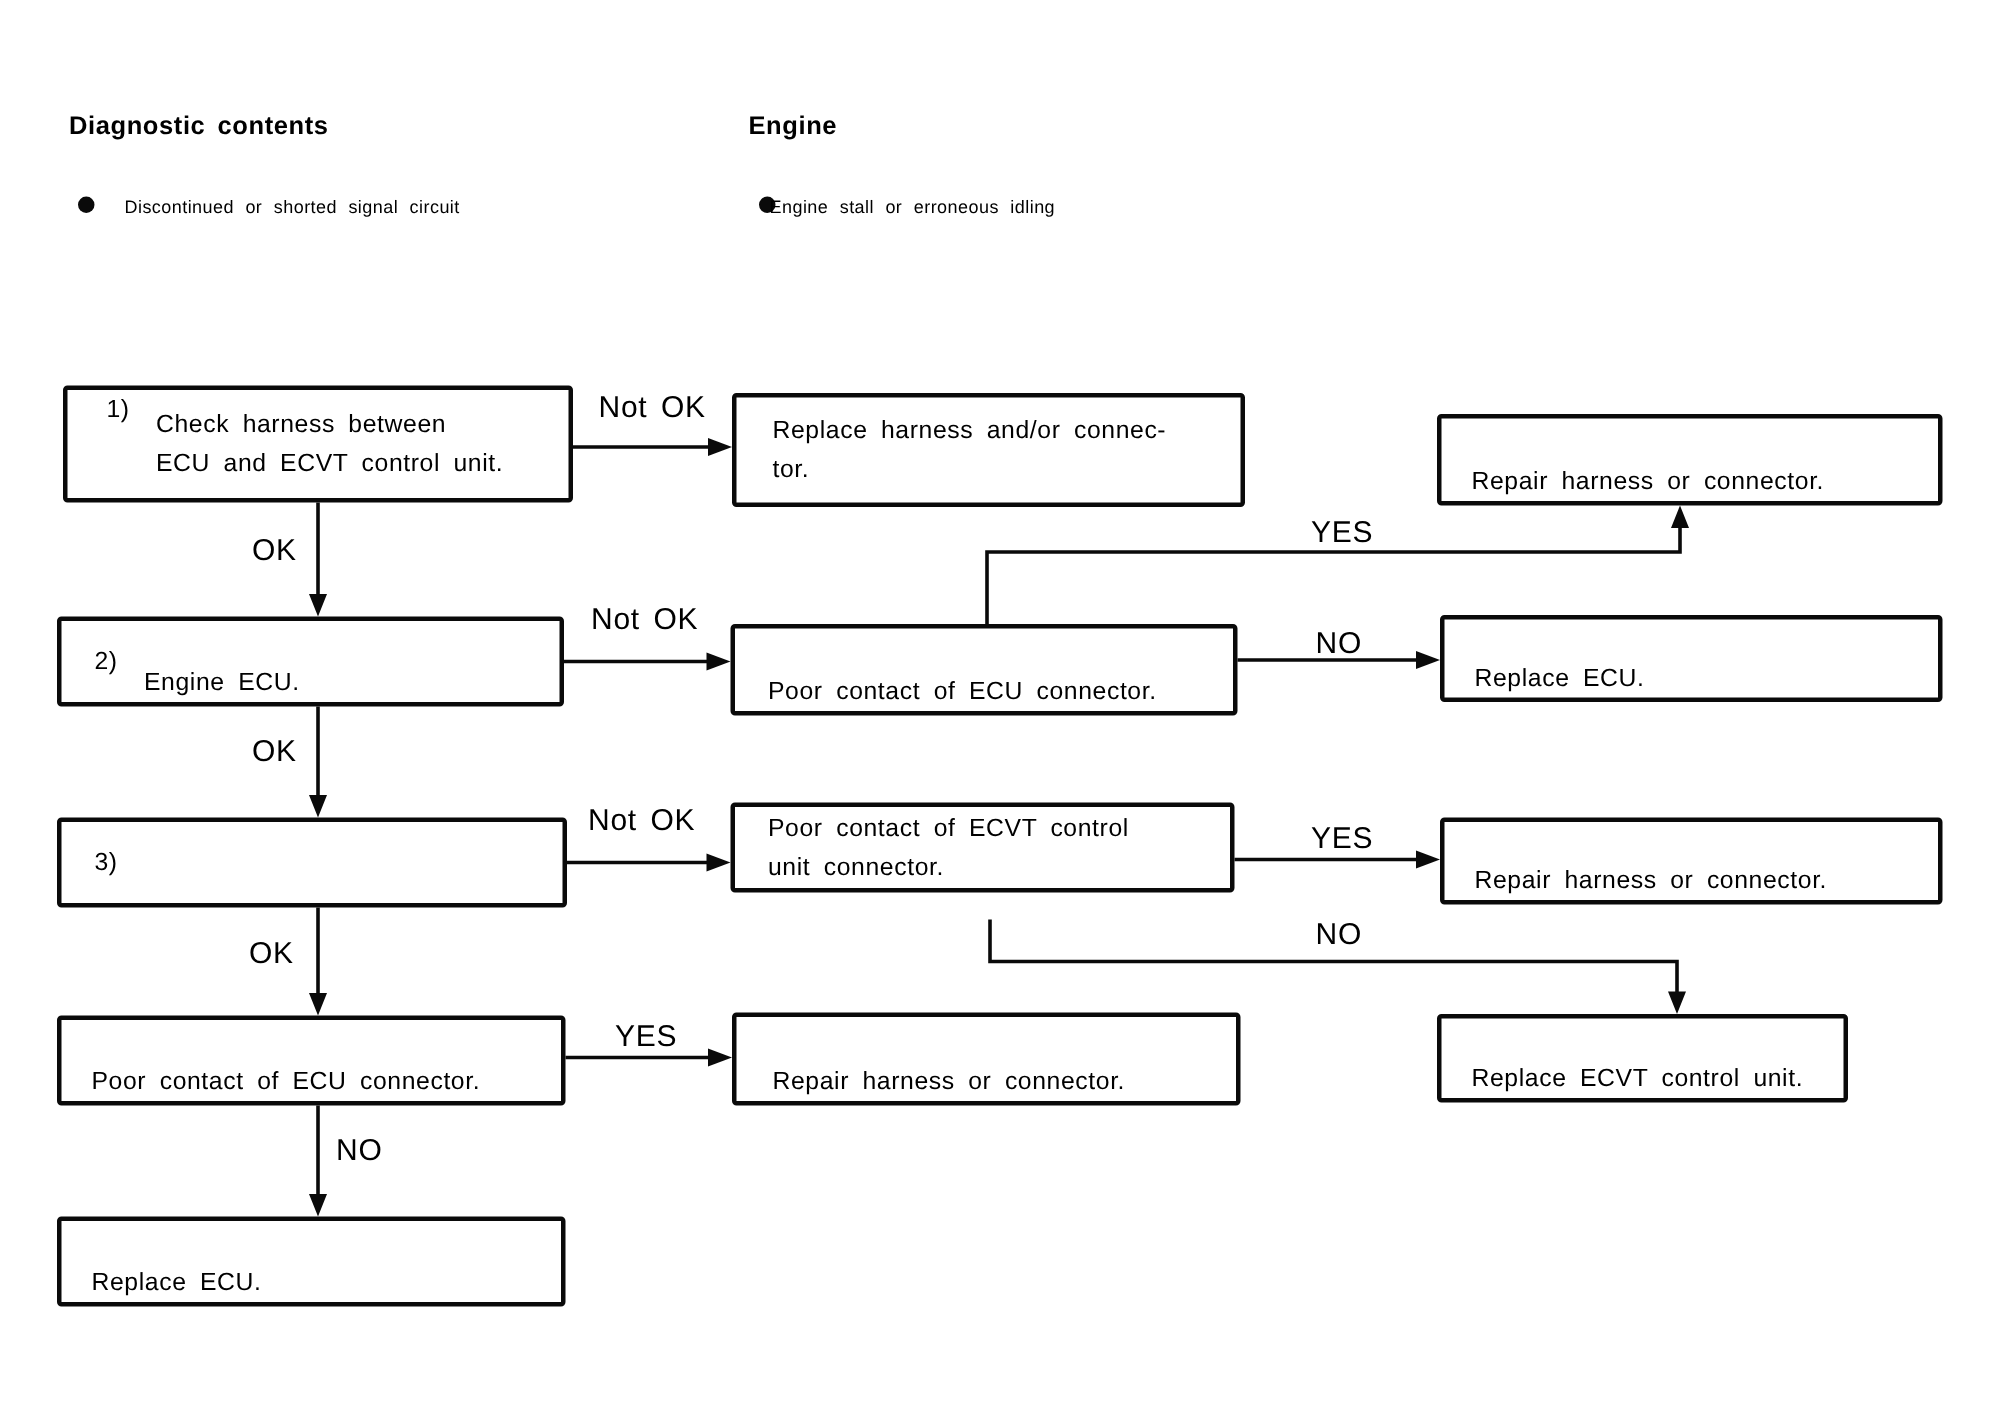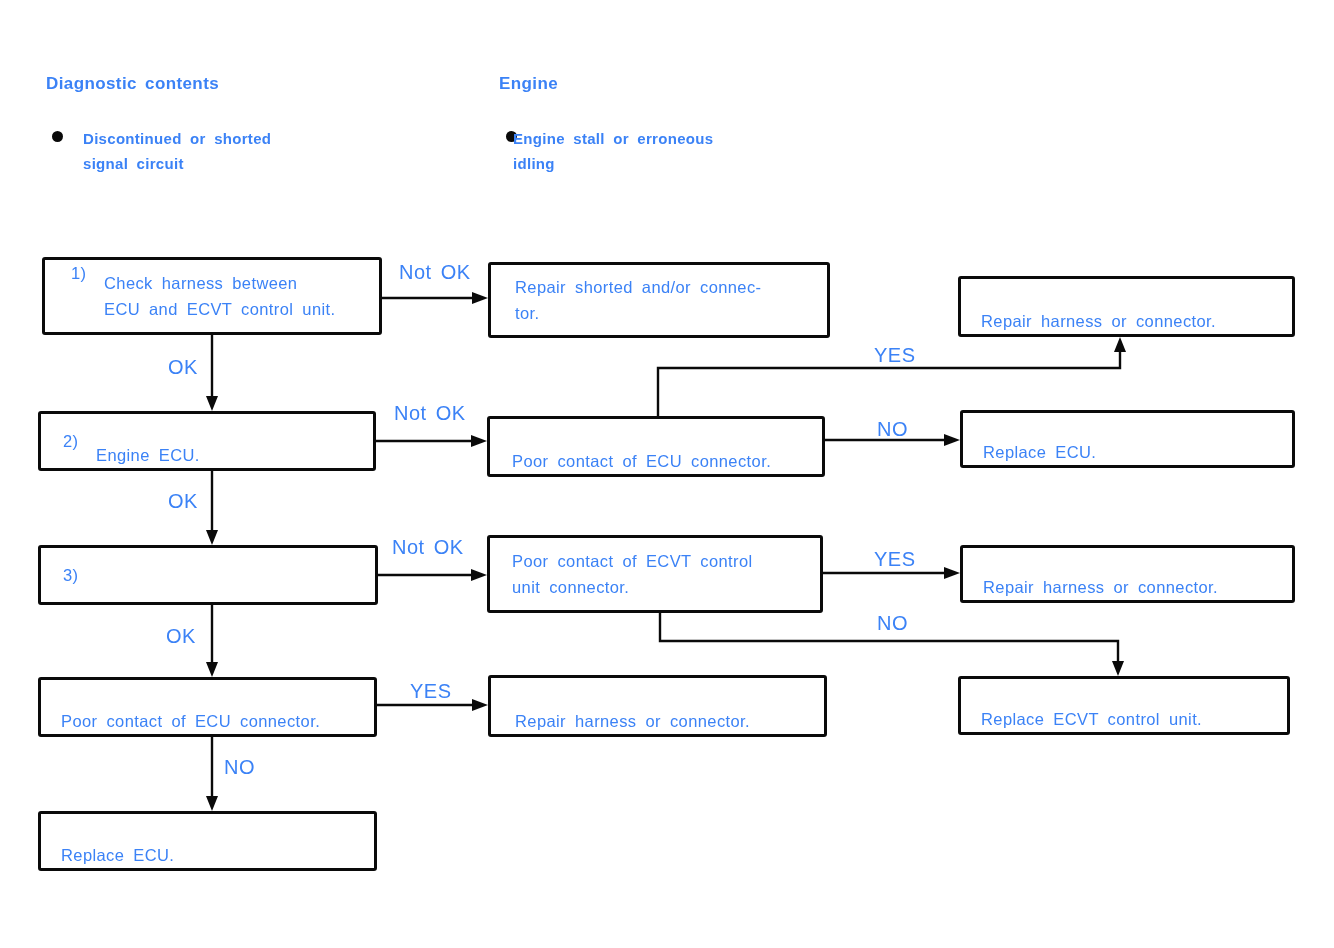--- a/index.html
+++ b/index.html
@@ -1,23 +1,23 @@
 <!DOCTYPE html>
 <html><head>
 <meta charset="utf-8">
 <style>
   html,body{margin:0;padding:0;background:#fff;}
   #page{
     position:relative;width:1334px;height:948px;background:#fff;
-    font-family:"Liberation Sans","DejaVu Sans",sans-serif;color:#3b82f6;
+    font-family:"Liberation Sans","DejaVu Sans",sans-serif;color:#000000;
     overflow:hidden;
   }
   .hdr-title{position:absolute;font-size:17px;font-weight:700;letter-spacing:.4px;word-spacing:3px;}
   .bullet{position:absolute;width:11px;height:11px;border-radius:50%;background:#0a0a0a;}
-  .bullet-text{position:absolute;font-size:15px;line-height:25px;letter-spacing:.3px;word-spacing:4px;font-weight:bold;}
+  .bullet-text{position:absolute;font-size:12px;line-height:25px;letter-spacing:.3px;word-spacing:4px;}
   .node{
     position:absolute;border:3px solid #0a0a0a;border-radius:3px;background:#fff;
     display:flex;align-items:flex-end;box-sizing:border-box;
     font-size:16.5px;line-height:26px;letter-spacing:.4px;word-spacing:4px;
   }
   .node .num{flex:0 0 33px;align-self:flex-start;padding-top:0;}
   .node.two-line{align-items:center;}
   .node .txt{white-space:pre-line;}
   .edge-label{position:absolute;font-size:20px;letter-spacing:.5px;word-spacing:3px;white-space:nowrap;}
   svg#wires{position:absolute;left:0;top:0;pointer-events:none;}
@@ -89,44 +89,44 @@
     <span class="num" style="align-self:center;">3)</span>
   </div>
   <div class="node" style="left:38px;top:677px;width:339px;height:60px;padding-left:20px;">
     <span class="txt">Poor contact of ECU connector.</span>
   </div>
   <div class="node" style="left:38px;top:811px;width:339px;height:60px;padding-left:20px;">
     <span class="txt">Replace ECU.</span>
   </div>
 
   <div class="node two-line" style="left:488px;top:262px;width:342px;height:76px;padding-left:24px;">
-    <span class="txt">Repair shorted and/or connec-
+    <span class="txt">Replace harness and/or connec-
 tor.</span>
   </div>
   <div class="node" style="left:487px;top:416px;width:338px;height:61px;padding-left:22px;">
     <span class="txt">Poor contact of ECU connector.</span>
   </div>
-  <div class="node two-line" style="left:487px;top:535px;width:336px;height:78px;padding-left:22px;">
+  <div class="node two-line" style="left:487px;top:535px;width:336px;height:60px;padding-left:22px;">
     <span class="txt">Poor contact of ECVT control
 unit connector.</span>
   </div>
   <div class="node" style="left:488px;top:675px;width:339px;height:62px;padding-left:24px;">
     <span class="txt">Repair harness or connector.</span>
   </div>
 
   <div class="node" style="left:958px;top:276px;width:337px;height:61px;padding-left:20px;">
     <span class="txt">Repair harness or connector.</span>
   </div>
   <div class="node" style="left:960px;top:410px;width:335px;height:58px;padding-left:20px;">
     <span class="txt">Replace ECU.</span>
   </div>
   <div class="node" style="left:960px;top:545px;width:335px;height:58px;padding-left:20px;">
     <span class="txt">Repair harness or connector.</span>
   </div>
-  <div class="node" style="left:958px;top:676px;width:332px;height:59px;padding-left:20px;">
+  <div class="node" style="left:958px;top:676px;width:274px;height:59px;padding-left:20px;">
     <span class="txt">Replace ECVT control unit.</span>
   </div>
 
   <div class="edge-label" style="left:399px;top:261px;">Not OK</div>
   <div class="edge-label" style="left:168px;top:356px;">OK</div>
   <div class="edge-label" style="left:394px;top:402px;">Not OK</div>
   <div class="edge-label" style="left:168px;top:490px;">OK</div>
   <div class="edge-label" style="left:392px;top:536px;">Not OK</div>
   <div class="edge-label" style="left:166px;top:625px;">OK</div>
   <div class="edge-label" style="left:874px;top:344px;">YES</div>

